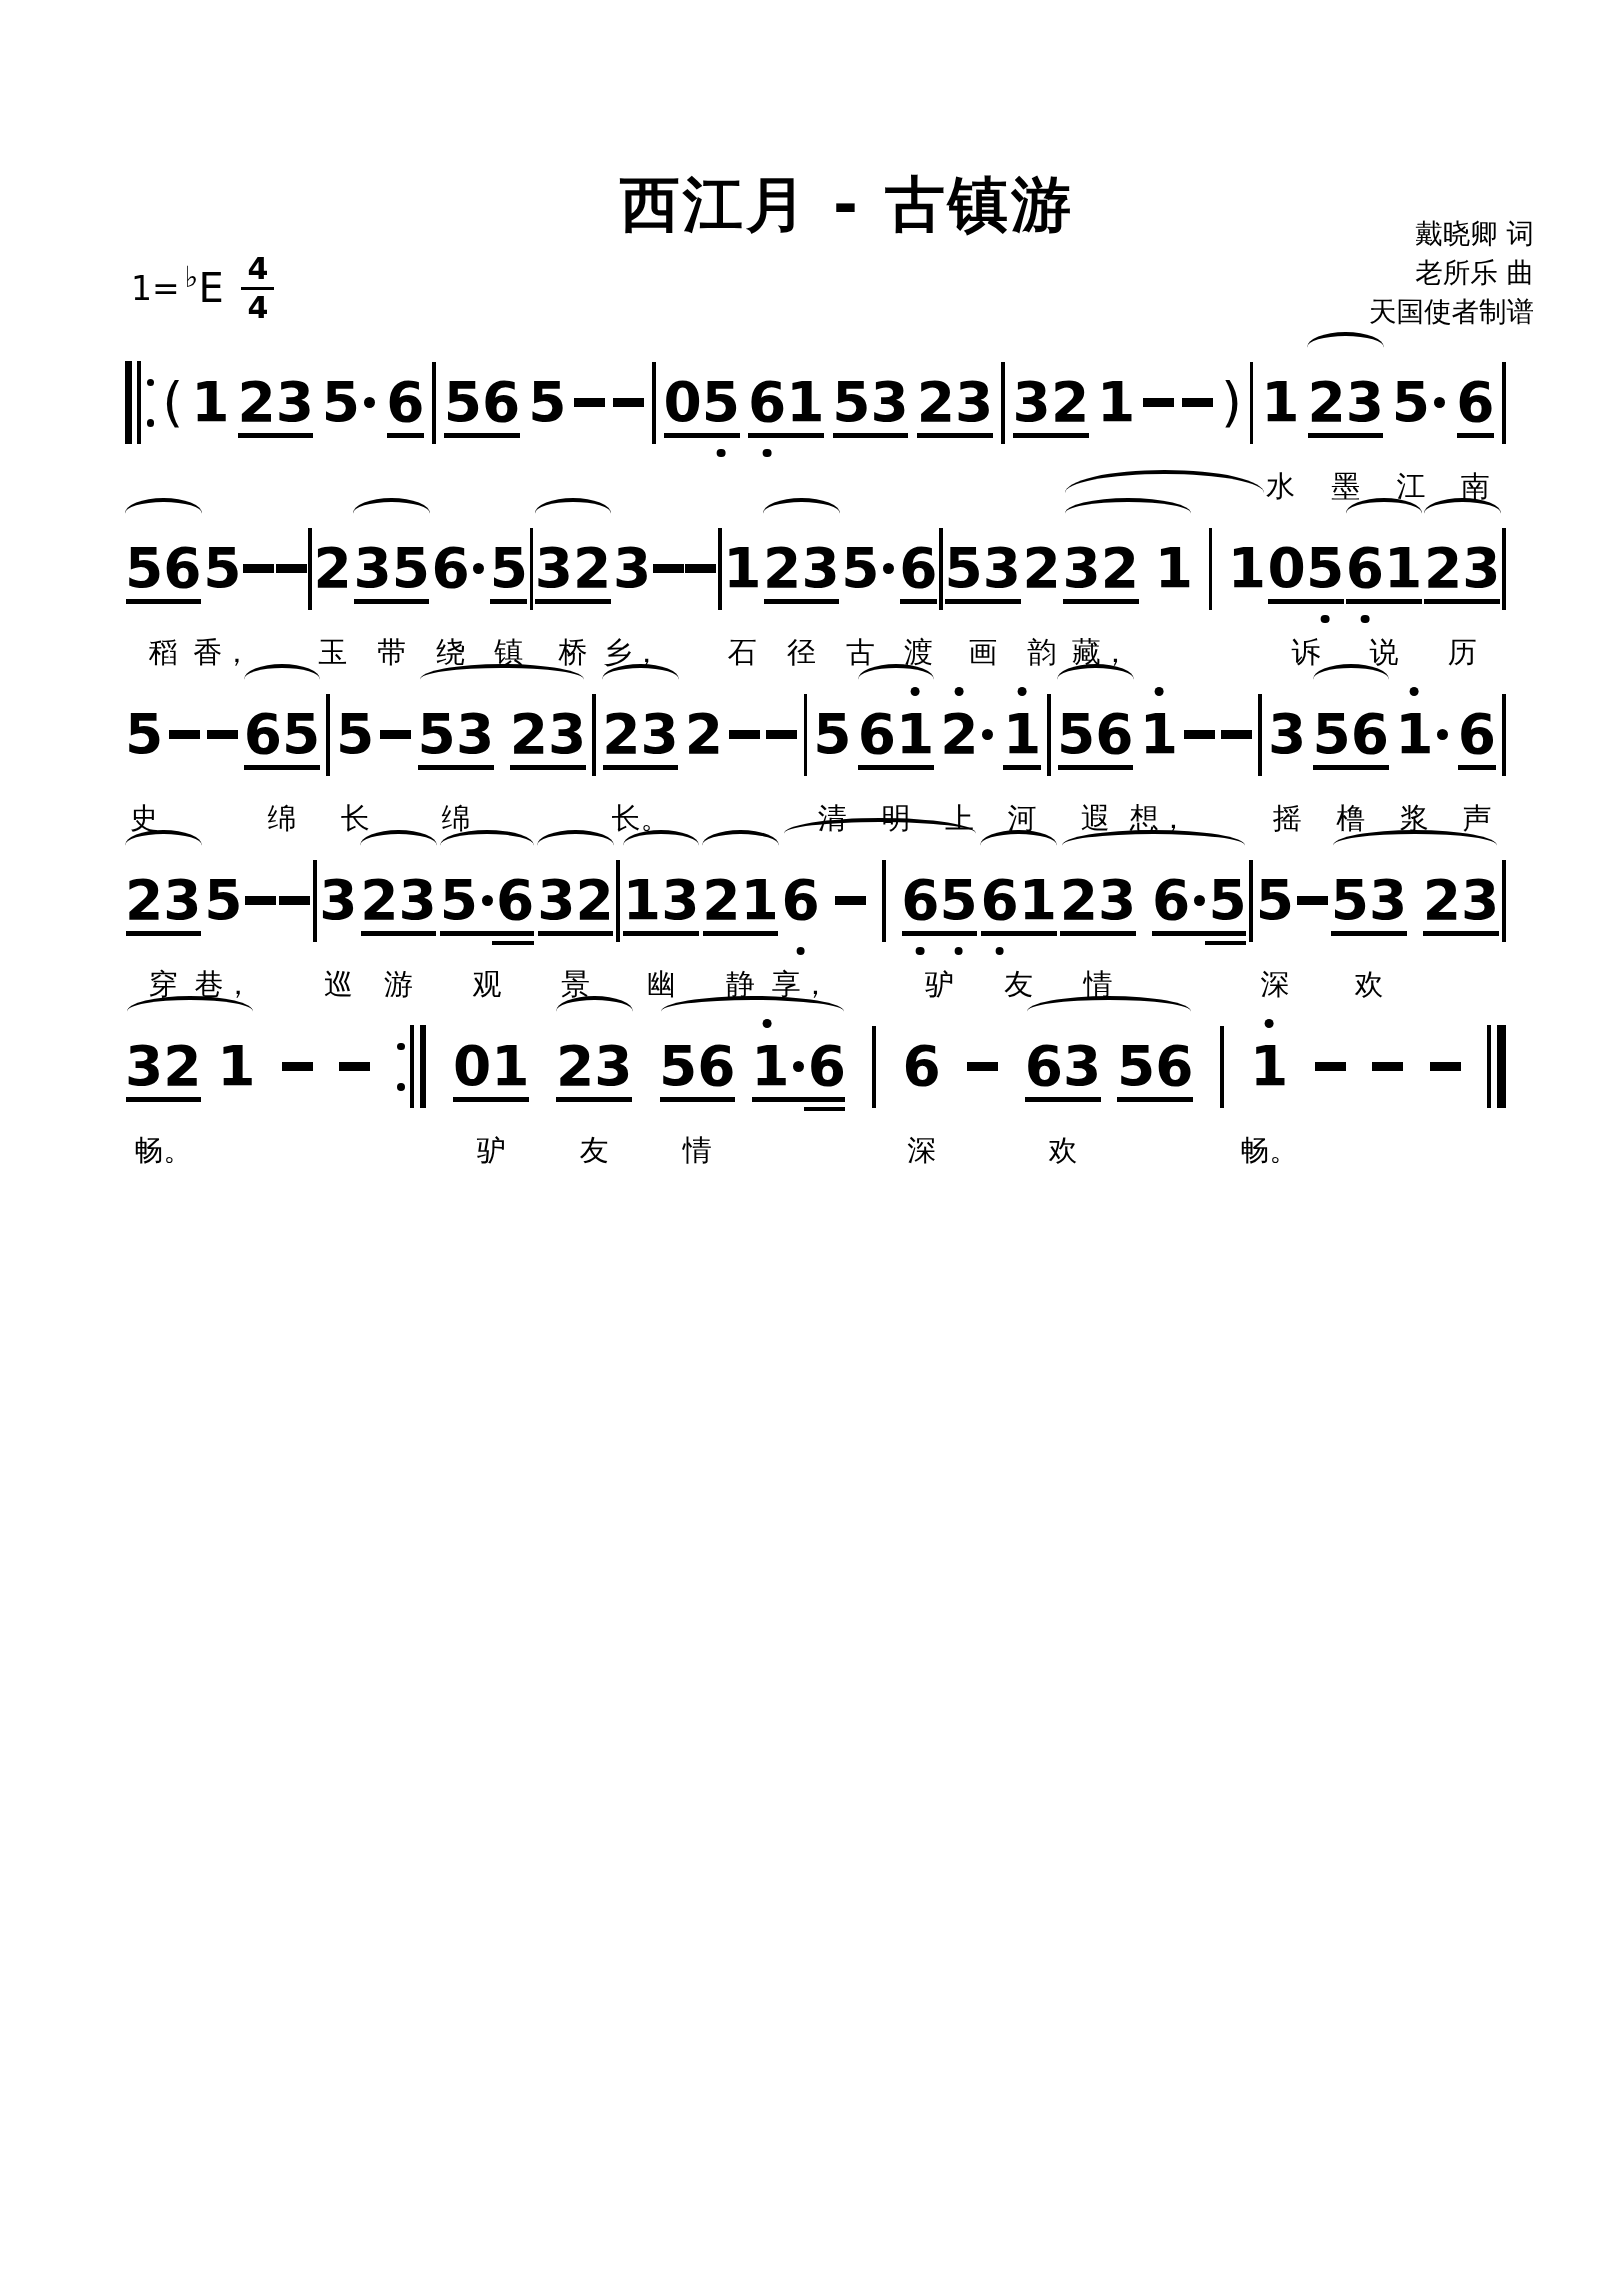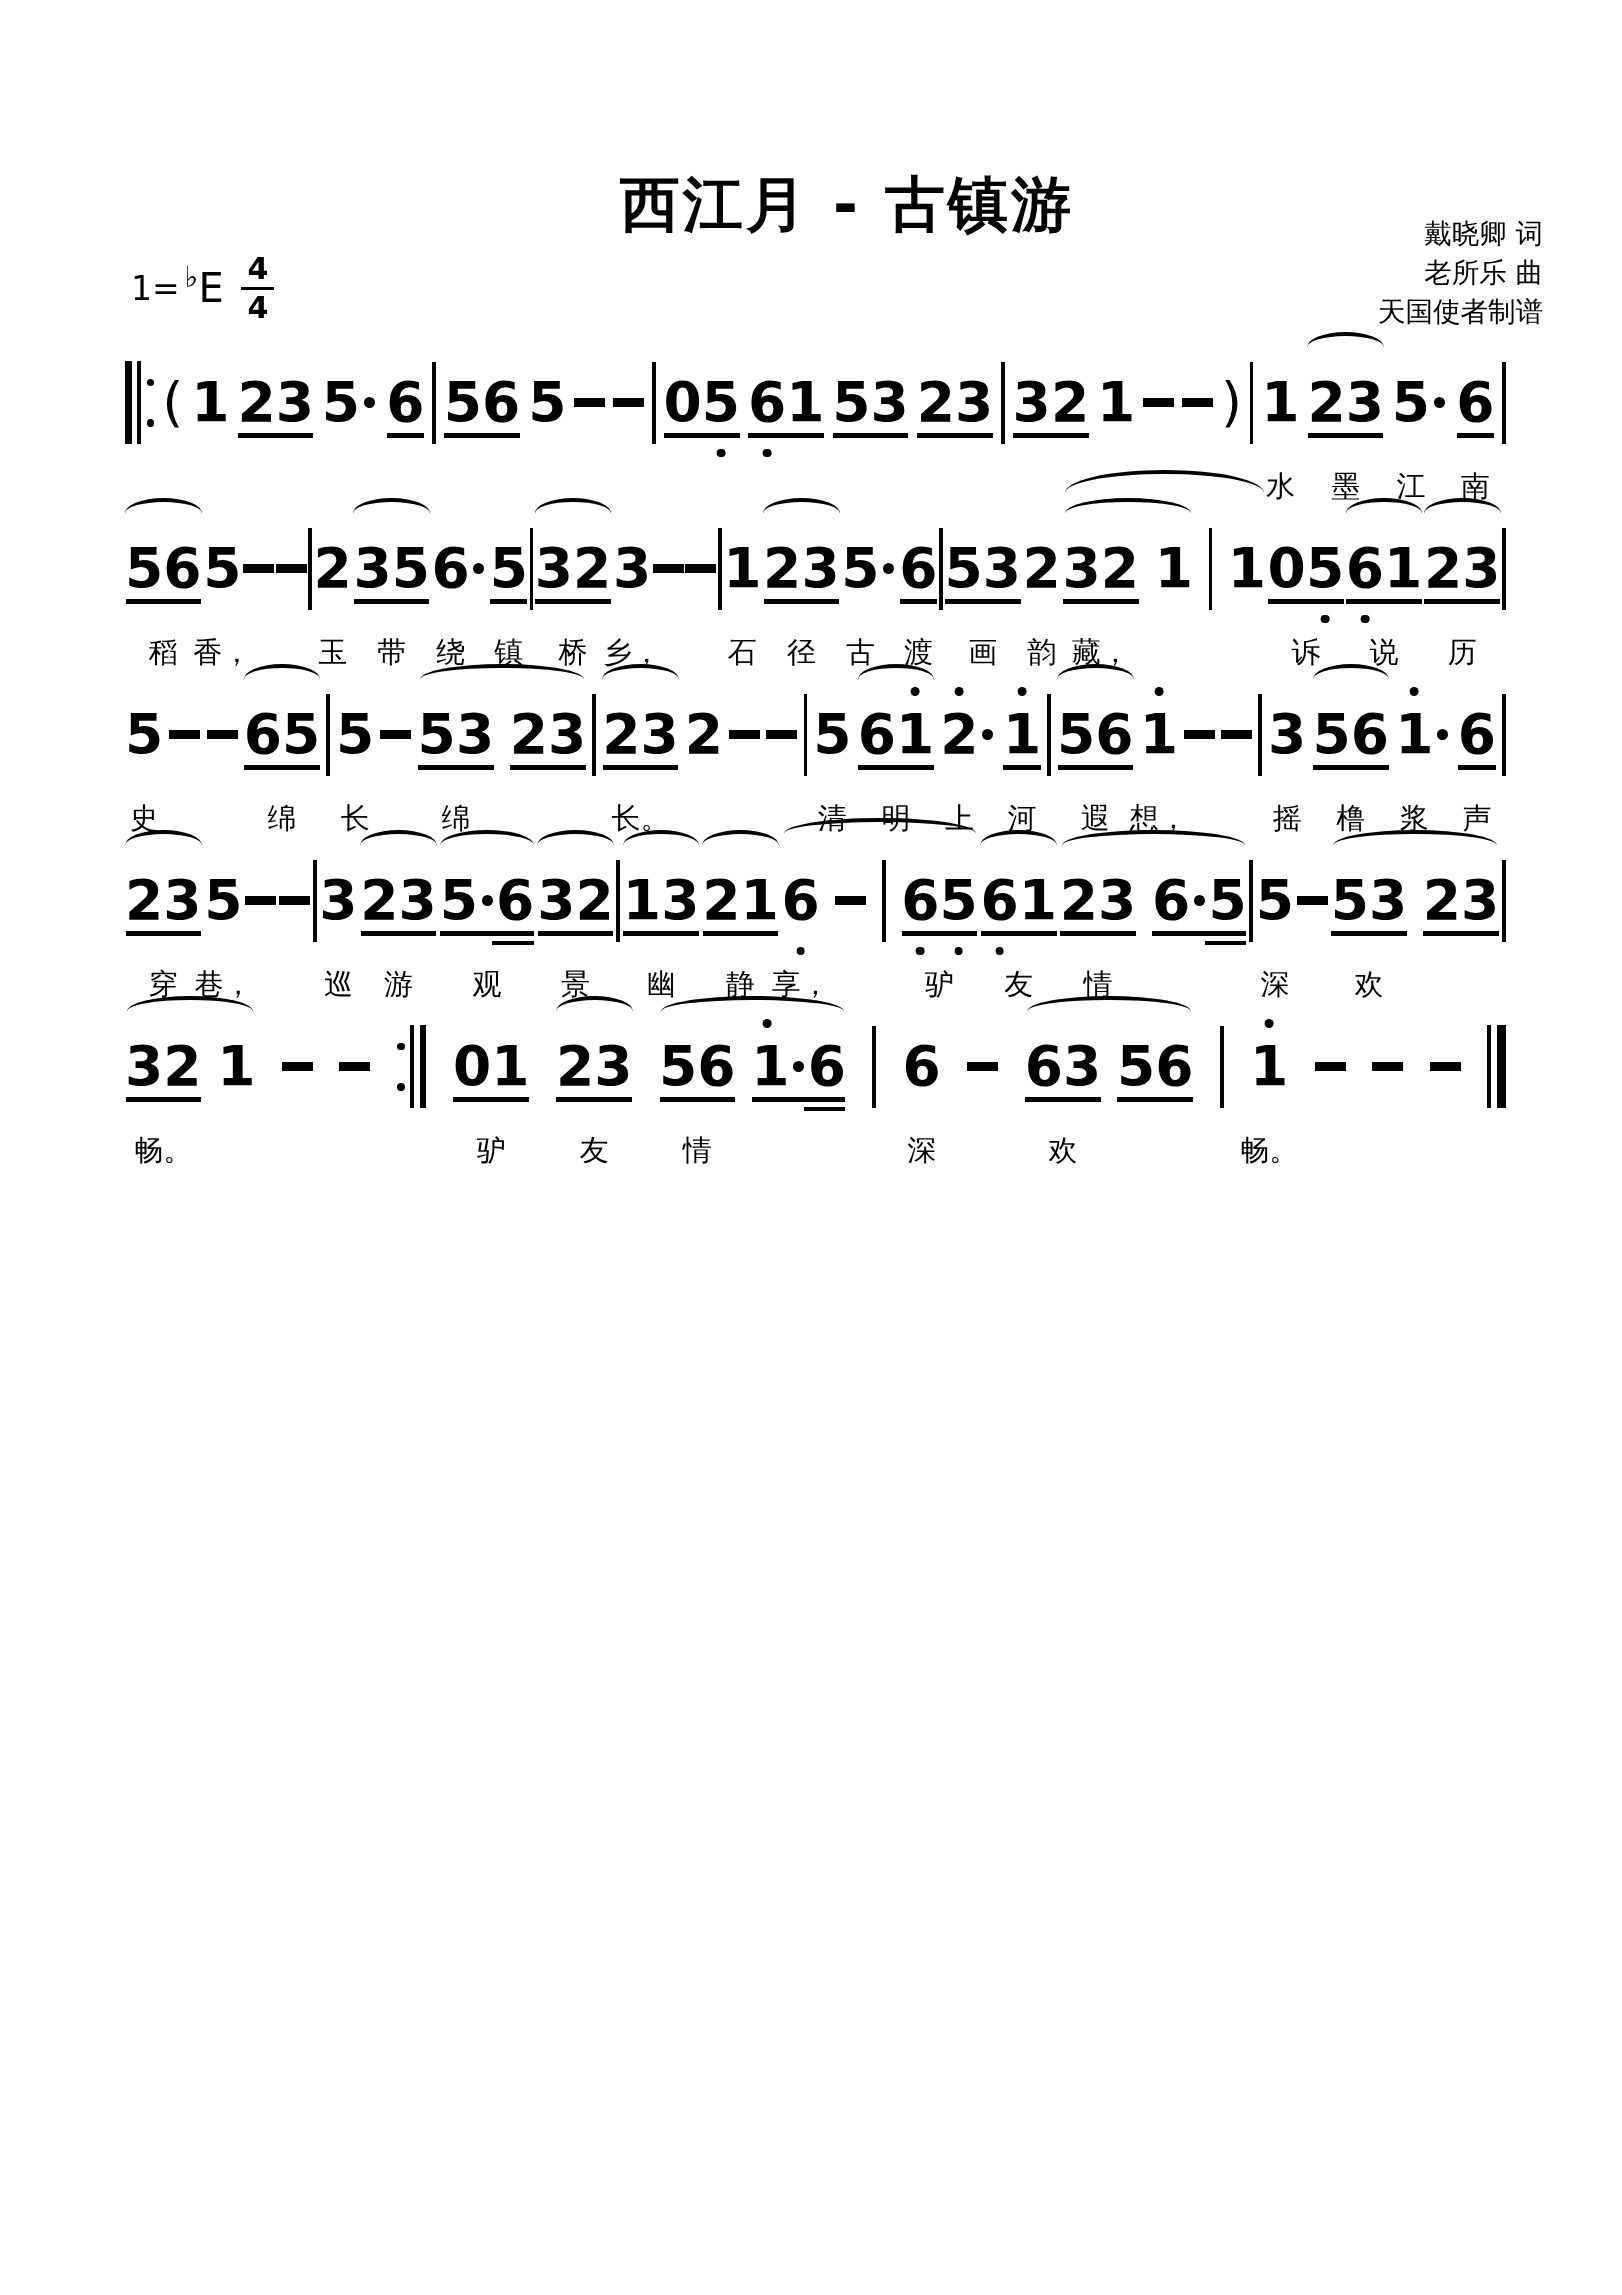--- a/index.html
+++ b/index.html
@@ -3,21 +3,21 @@
 <meta charset="utf-8">
 <style>
   html,body{margin:0;padding:0;background:#ffffff;}
   body{width:1622px;height:2295px;position:relative;color:#000;
        font-family:"DejaVu Sans","Liberation Sans",sans-serif;}
   .sheet{position:absolute;inset:0;background:#fff;}
 
   
   .title{position:absolute;top:165px;left:0;width:100%;text-align:center;
          font-size:60px;font-weight:700;letter-spacing:3.1px;padding-left:36px;}
-  .credits{position:absolute;top:214px;right:79px;text-align:right;
+  .credits{position:absolute;top:214px;right:88px;text-align:right;
            font-size:27.5px;line-height:1.42;font-weight:400;}
   .keysig{position:absolute;top:253px;left:131px;display:flex;align-items:center;}
   .keysig .pre{font-size:33px;font-weight:500;}
   .keysig .flat{font-size:29px;font-weight:500;position:relative;top:-11.4px;margin-left:5.2px;}
   .keysig .note{font-size:40px;font-weight:500;}
   .keysig .frac{display:flex;flex-direction:column;align-items:center;margin-left:17.6px;}
   .keysig .frac .num{font-size:30px;font-weight:700;line-height:1.05;}
   .keysig .frac .fl{width:33px;height:3.6px;background:#000;margin:2.1px 0;}
 
   

